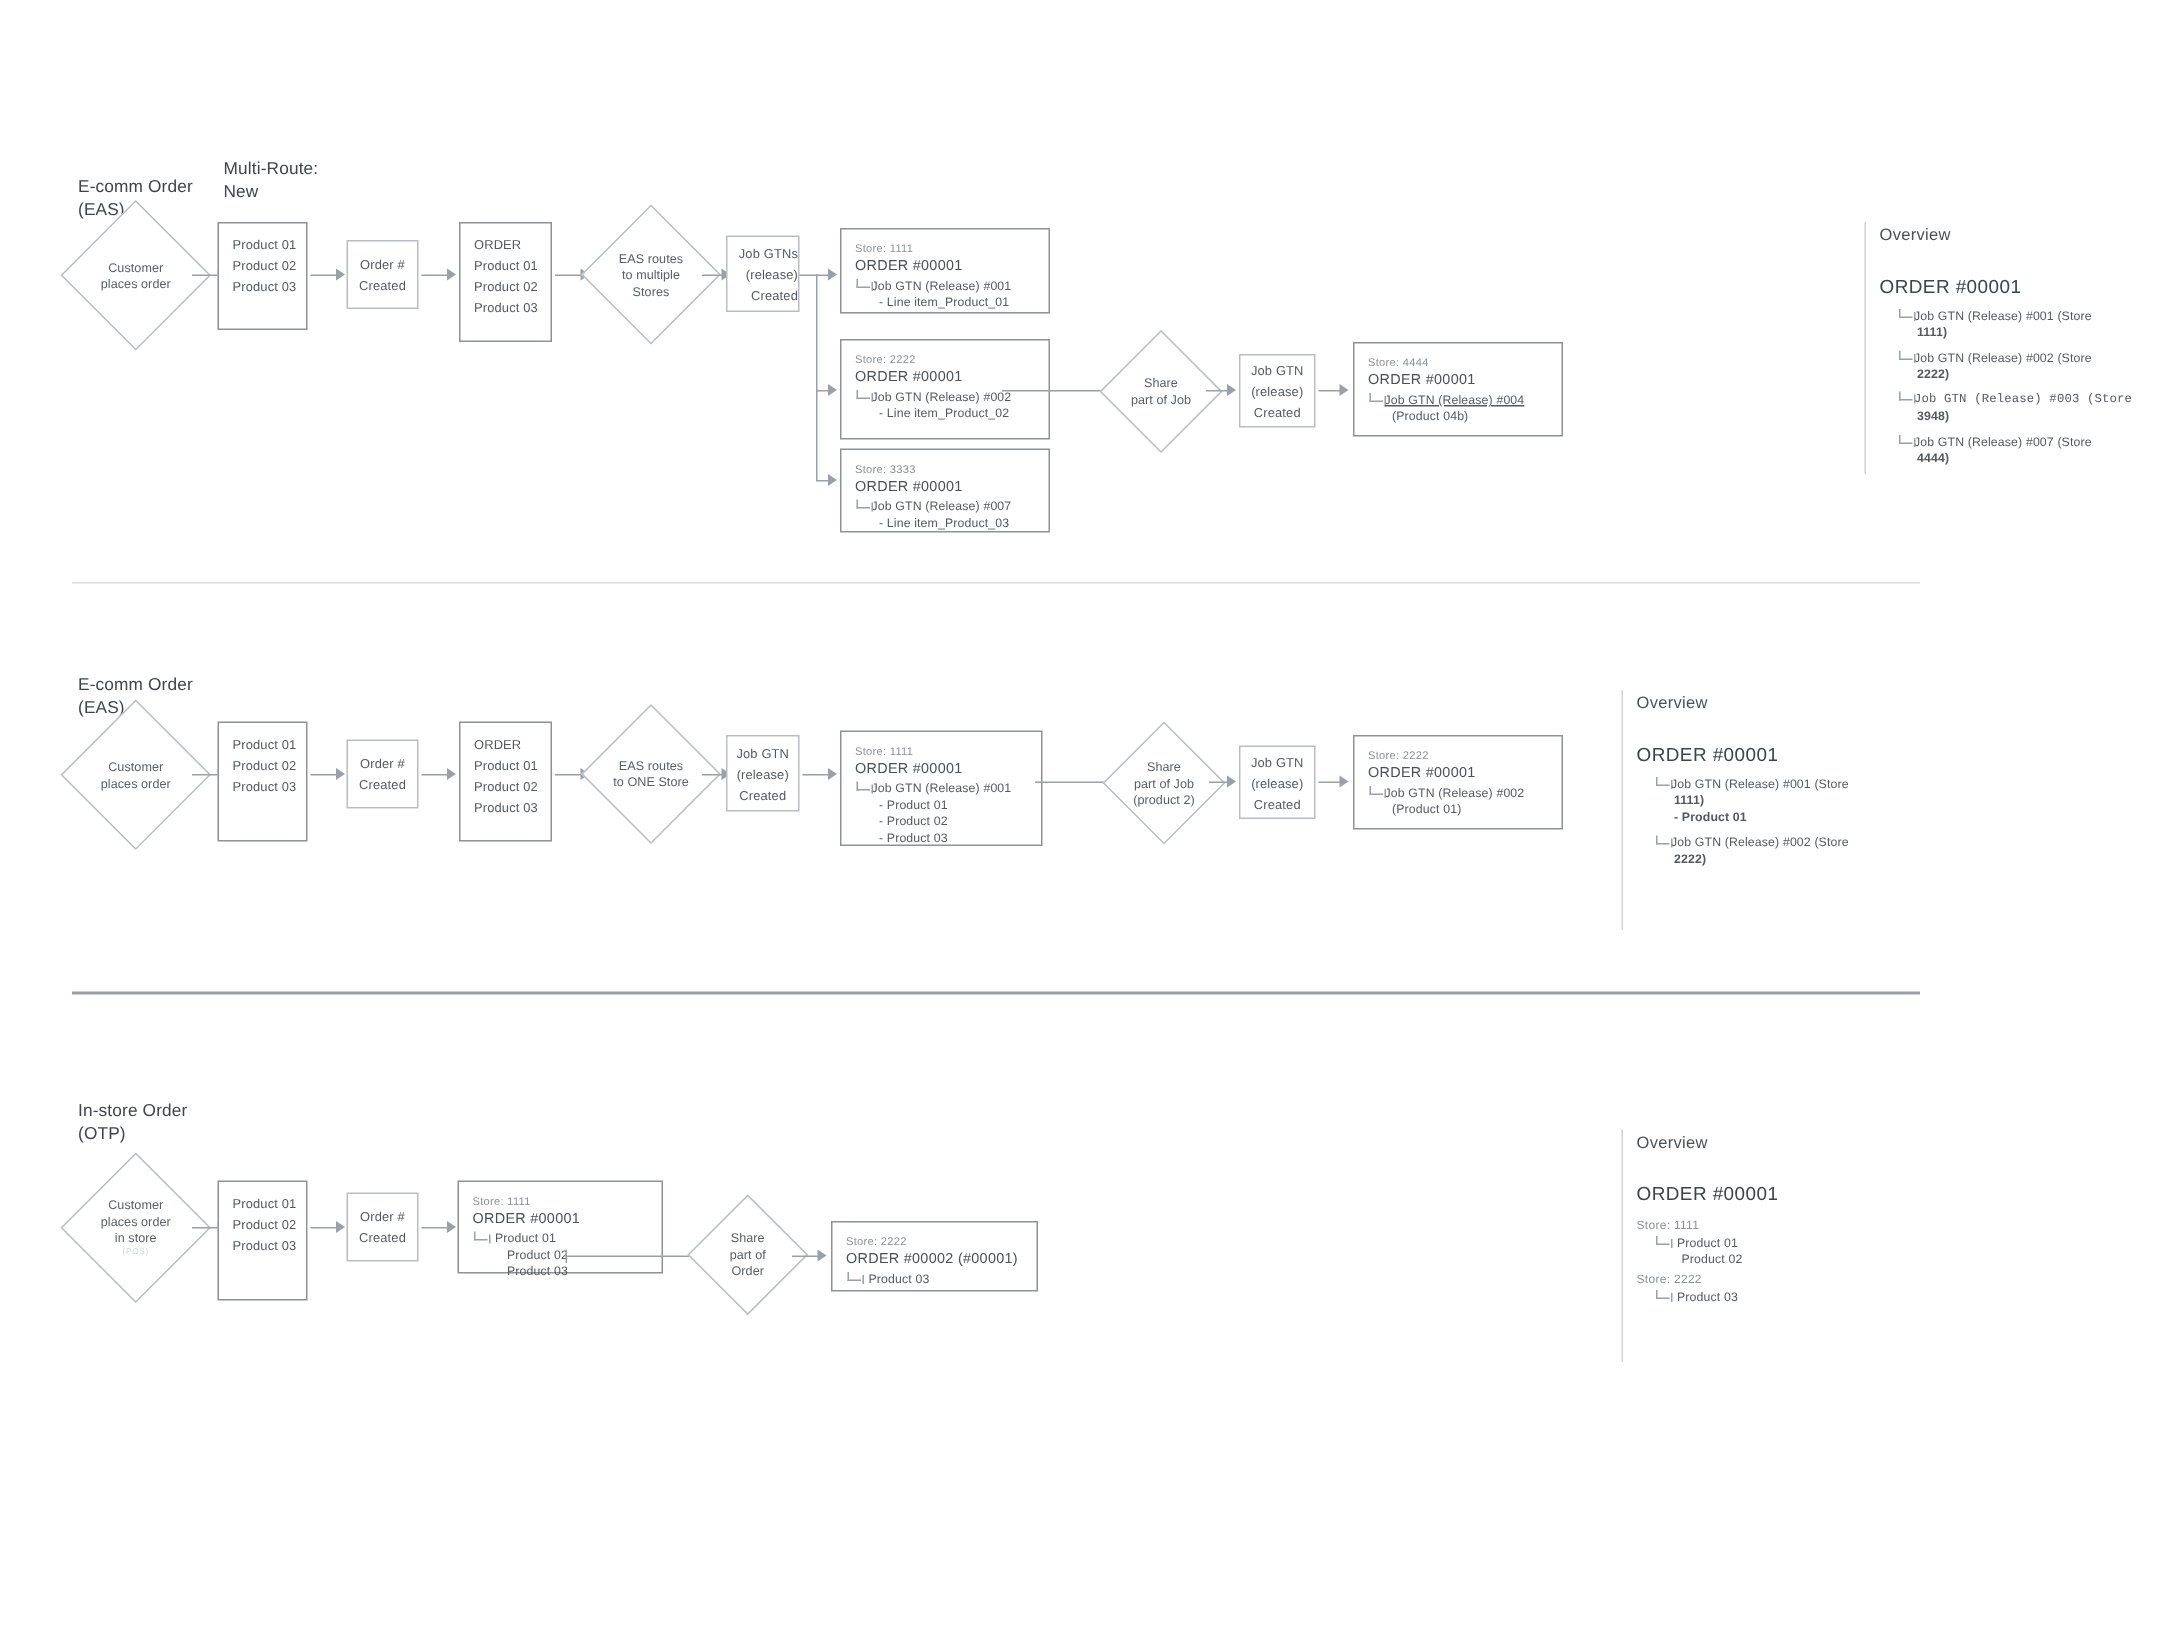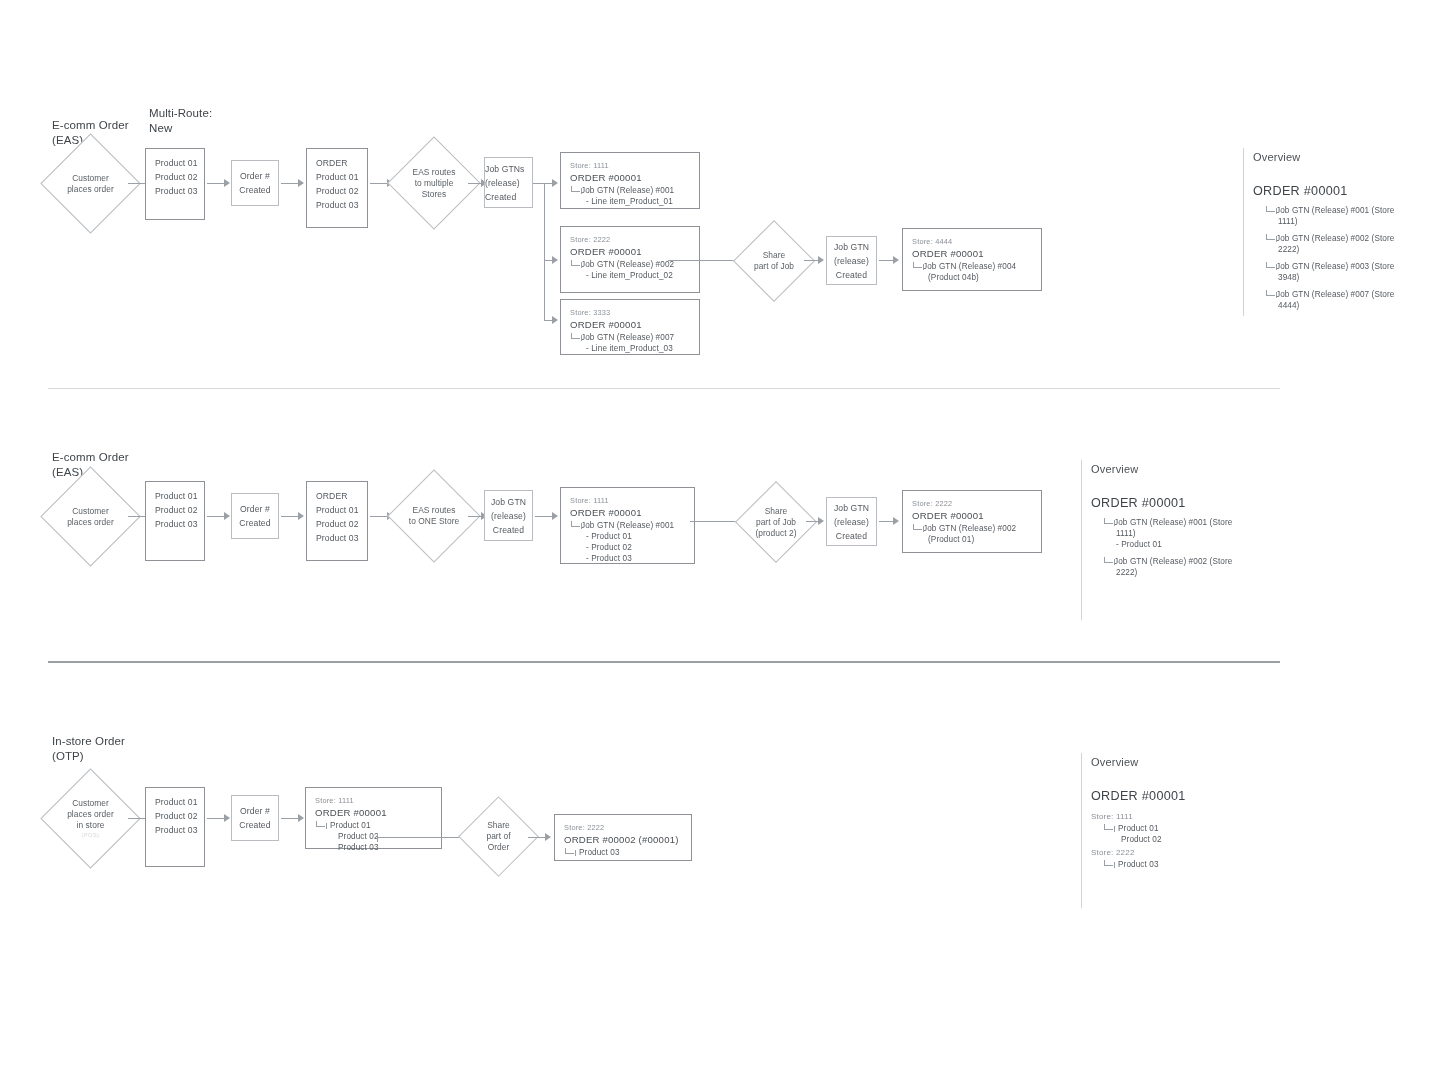--- a/index.html
+++ b/index.html
@@ -92,21 +92,21 @@
 
   
   .ov { position:absolute;padding-left:48px; }
   .ov .rule { position:absolute; left:0; top:0; width:1px; background:#d0d3d6; }
   .ov .ov-title { font-size:11px; line-height:15px; color:#4b5055; letter-spacing:.2px;}
   .ov .ov-order { font-size:12.6px; line-height:17px; color:#3f4449; letter-spacing:.3px;}
   .ov .ov-store { font-size:8px; line-height:12px; color:#8b9096; letter-spacing:.2px;}
   .ov .ov-item  { font-size:8.2px; line-height:11px; color:#55595e; letter-spacing:.1px;}
   .ov .ov-sub   { font-size:8.2px; line-height:11px; color:#55595e; letter-spacing:.1px;}
   .ov-indent { padding-left:13px; }
-  .ov-indent2 { padding-left:25px; }
+  .ov-indent2 { padding-left:25px;font-weight:bold; }
 </style>
 </head>
 <body>
 
 <div class="canvas">
 
   <div class="abs sec-title" style="left:52px; top:106px; width:120px;">E-comm Order
 (EAS)</div>
   <div class="abs sub-title" style="left:149px; top:106px; width:110px;">Multi-Route:
 New</div>
@@ -146,21 +146,21 @@
   <div class="diamond" style="left:401px; top:150px; width:66px; height:66px;">
     <div class="shape"></div>
     <div class="txt">EAS routes
 to multiple
 Stores</div>
   </div>
   <div class="arrow-h" style="left:468px; top:183px; width:14px;"></div>
   <div class="arrow-head" style="left:481px; top:179px;"></div>
 
   <div class="box" style="left:484px; top:157px; width:49px; height:51px;">
-    <div class="line" style="padding-left:0; text-align:left; white-space:pre-line;">Job GTNs
+    <div class="line" style="padding-left:0; text-align:right; white-space:pre-line;">Job GTNs
 (release)
 Created</div>
   </div>
 
   <div class="arrow-h" style="left:533px; top:183px; width:12px;"></div>
   <div class="arrow-v" style="left:544px; top:183px; height:137px;"></div>
   <div class="arrow-h" style="left:544px; top:183px; width:12px;"></div>
   <div class="arrow-head" style="left:552px; top:179px;"></div>
   <div class="arrow-h" style="left:544px; top:260px; width:12px;"></div>
   <div class="arrow-head" style="left:552px; top:256px;"></div>
@@ -203,34 +203,34 @@
     <div class="line" style="padding-left:0; text-align:center; white-space:pre-line;">Job GTN
 (release)
 Created</div>
   </div>
   <div class="arrow-h" style="left:879px; top:260px; width:16px;"></div>
   <div class="arrow-head" style="left:893px; top:256px;"></div>
 
   <div class="box strong pad-top" style="left:902px; top:228px; width:140px; height:63px;">
     <div class="store-lbl">Store: 4444</div>
     <div class="order-lbl">ORDER #00001</div>
-    <div class="tree-line" style="padding-left:10px;"><span class="elbow"></span><span>Job GTN (Release) #004</span></div>
+    <div class="tree-line" style="padding-left:10px;text-decoration:underline;"><span class="elbow"></span><span>Job GTN (Release) #004</span></div>
     <div class="tree-sub" style="padding-left:25px;">(Product 04b)</div>
   </div>
 
   <div class="ov" style="left:1243px; top:148px; width:190px; height:168px;">
     <div class="rule" style="height:168px;"></div>
     <div class="ov-title" style="position:absolute; left:10px; top:2px;">Overview</div>
     <div class="ov-order" style="position:absolute; left:10px; top:35px;">ORDER #00001</div>
     <div style="position:absolute; left:10px; top:57px; width:175px;">
       <div class="ov-item ov-indent" style="margin-top:0;"><span class="elbow"></span><span>Job GTN (Release) #001 (Store</span></div>
       <div class="ov-item ov-indent2">1111)</div>
       <div class="ov-item ov-indent" style="margin-top:6px;"><span class="elbow"></span><span>Job GTN (Release) #002 (Store</span></div>
       <div class="ov-item ov-indent2">2222)</div>
-      <div class="ov-item ov-indent" style="margin-top:6px;"><span class="elbow"></span><span>Job GTN (Release) #003 (Store</span></div>
+      <div class="ov-item ov-indent" style="margin-top:6px;font-family:Liberation Mono, monospace;"><span class="elbow"></span><span>Job GTN (Release) #003 (Store</span></div>
       <div class="ov-item ov-indent2">3948)</div>
       <div class="ov-item ov-indent" style="margin-top:6px;"><span class="elbow"></span><span>Job GTN (Release) #007 (Store</span></div>
       <div class="ov-item ov-indent2">4444)</div>
     </div>
   </div>
 
   <div class="divider light" style="left:48px; top:388px; width:1232px;"></div>
 
   <div class="abs sec-title" style="left:52px; top:438px; width:120px;">E-comm Order
 (EAS)</div>

